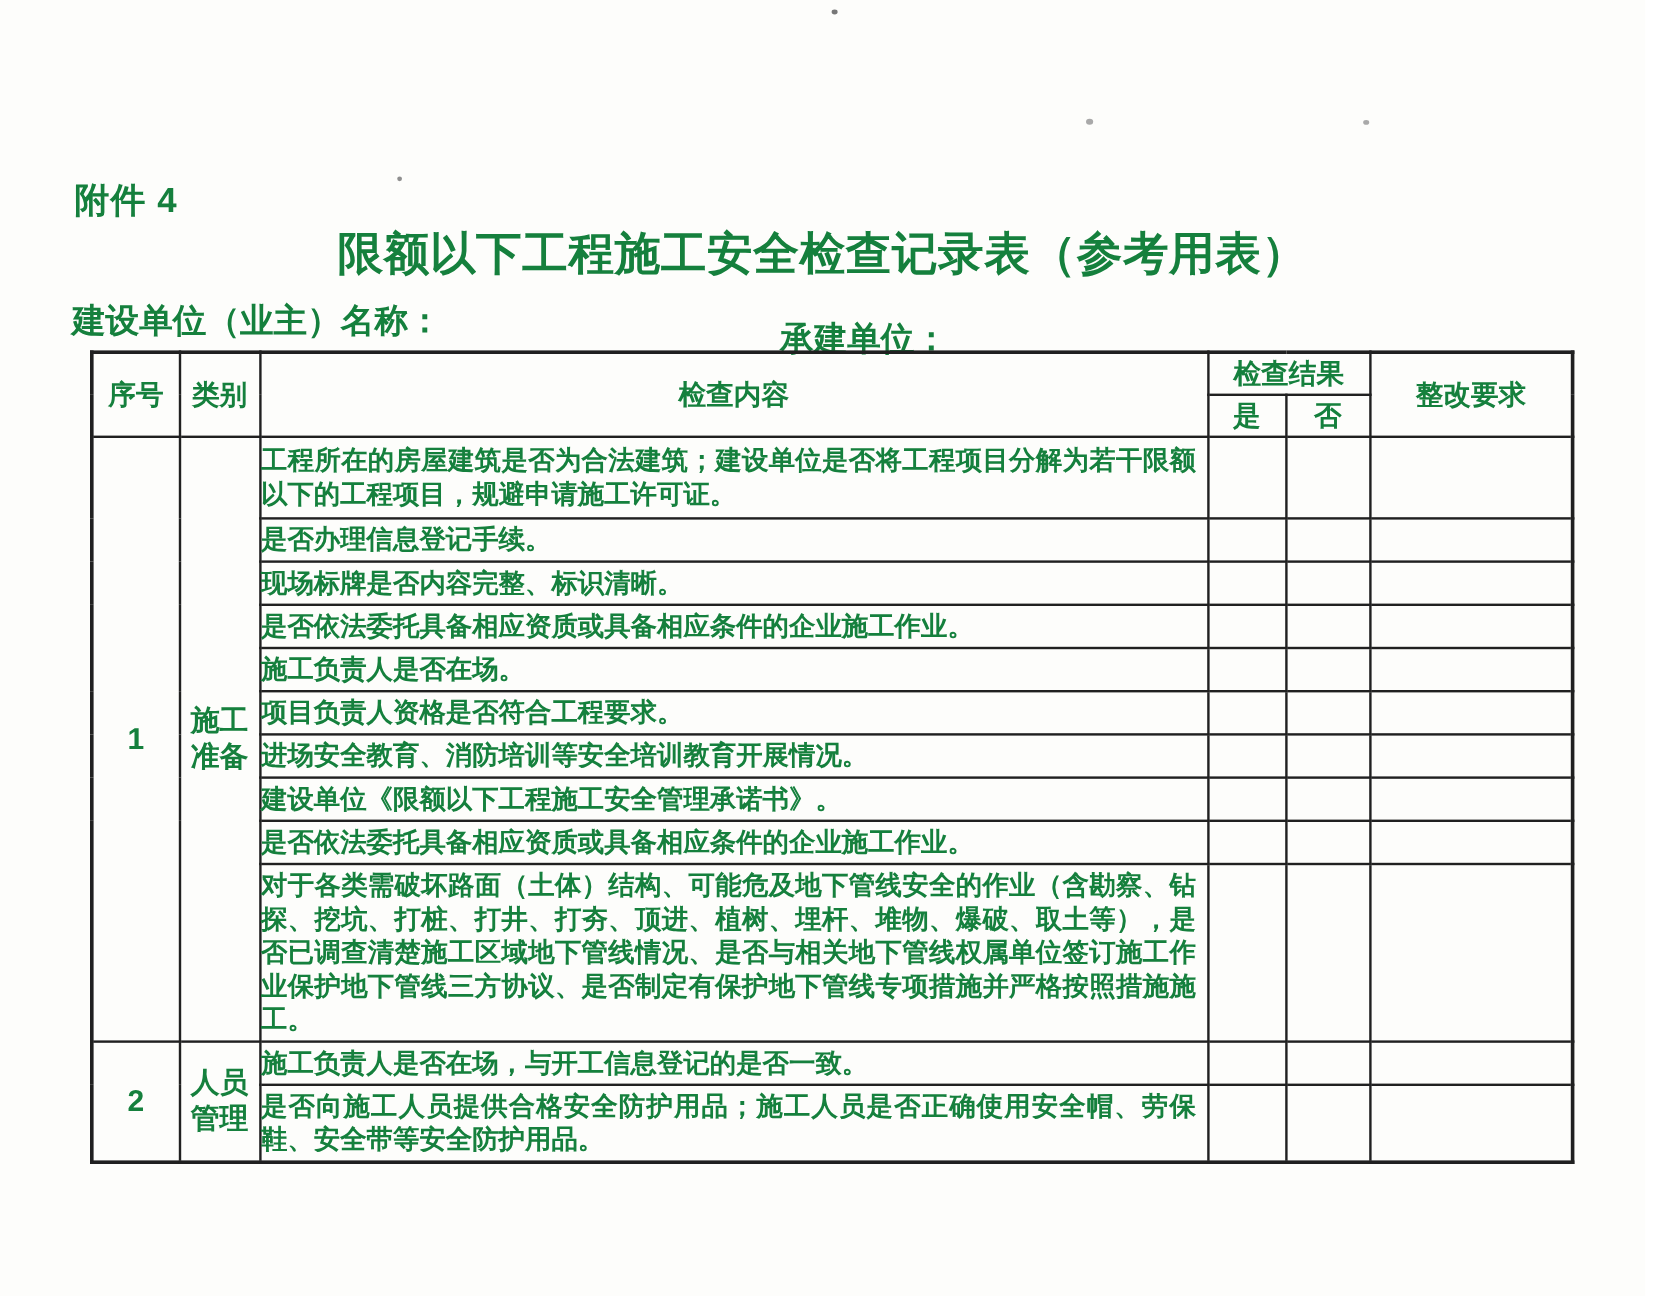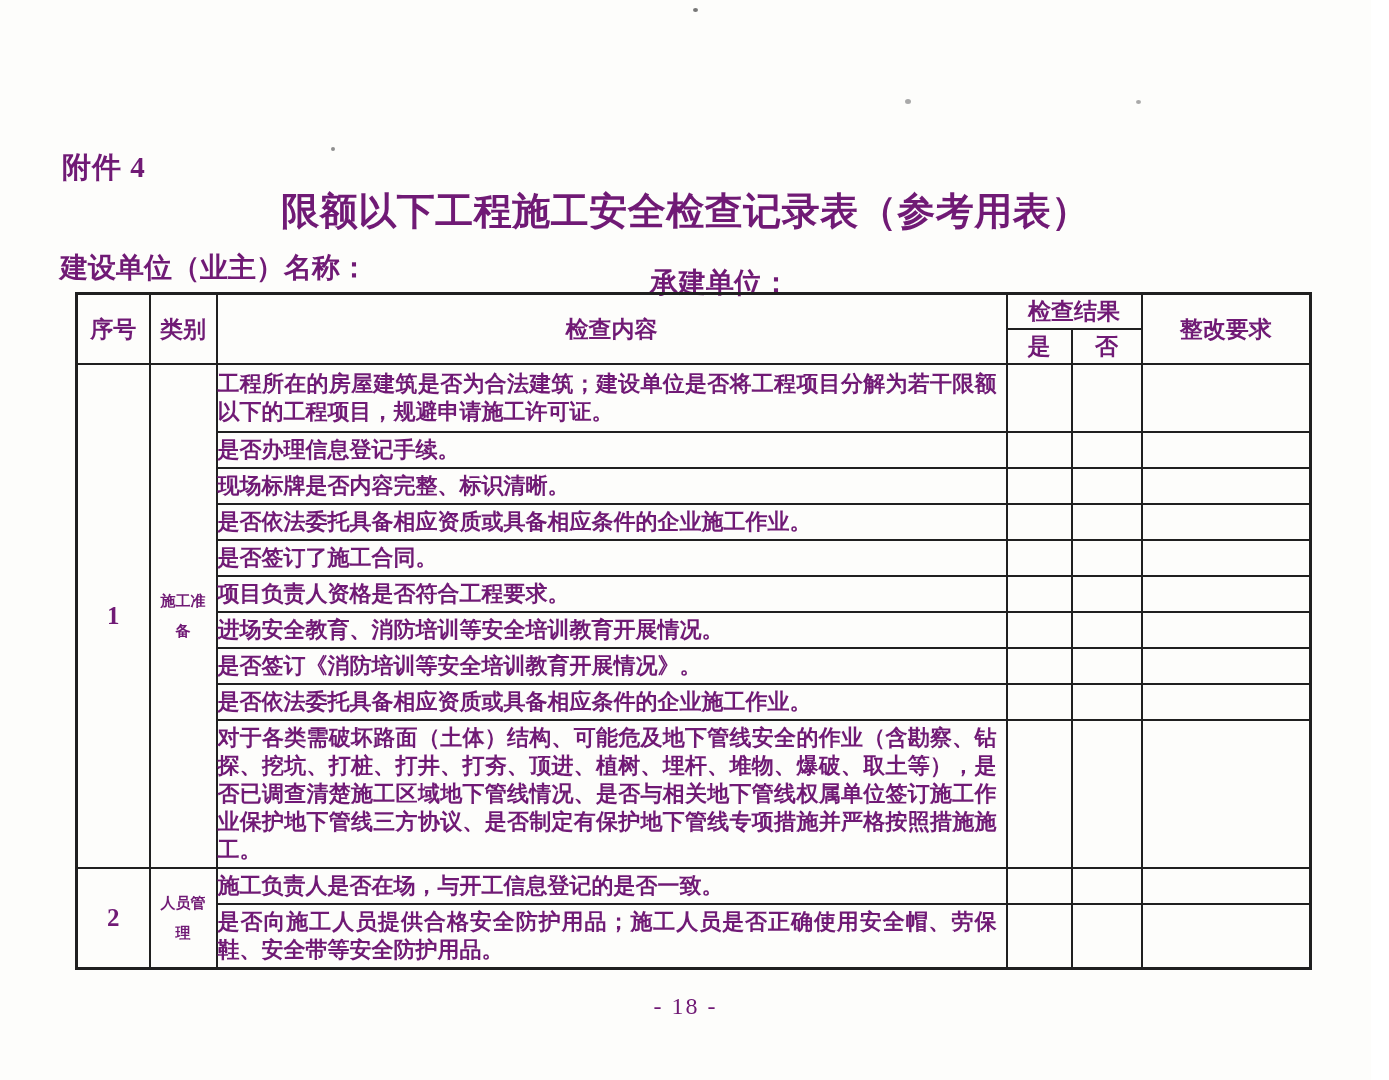--- a/index.html
+++ b/index.html
@@ -2,22 +2,22 @@
 <html><head>
 <meta charset="utf-8">
 <style>
   * { margin: 0; padding: 0; box-sizing: border-box; }
   html, body { background: #ffffff; }
   .page {
     position: relative;
     width: 1371px;
     height: 1080px;
     background: #fdfdfb;
-    font-family: Liberation Serif, serif;
-    color: #701a75;
+    font-family: Liberation Sans, sans-serif;
+    color: #15803d;
     font-weight: bold;
     overflow: hidden;
   }
   .attachment-label {
     position: absolute;
     left: 62px;
     top: 148px;
     font-size: 29px;
     letter-spacing: 1px;
   }
@@ -51,21 +51,21 @@
   th { font-size: 23px; text-align: center; padding: 1px 2px; font-weight: bold; }
   td.content-cell {
     font-size: 22px;
     line-height: 28px;
     padding: 3px 9px 3px 0;
     text-align: justify;
   }
   td.num-cell { text-align: center; font-size: 25px; }
   td.cat-cell {
     text-align: center;
-    font-size: 15px;
+    font-size: 24px;
     line-height: 30px;
     padding: 0 6px;
     word-break: break-all;
   }
   td.blank-cell { background: transparent; }
 
   tr.hh1 { height: 26px; }
   tr.hh2 { height: 27px; }
   tr.rh68 { height: 68px; }
   tr.rh35 { height: 35px; margin-left: 32px; }
@@ -154,39 +154,39 @@
         <td class="blank-cell"></td>
         <td class="blank-cell"></td>
       </tr>
       <tr class="rh35">
         <td class="content-cell">是否依法委托具备相应资质或具备相应条件的企业施工作业。</td>
         <td class="blank-cell"></td>
         <td class="blank-cell"></td>
         <td class="blank-cell"></td>
       </tr>
       <tr class="rh35">
-        <td class="content-cell">是否签订了施工合同。</td>
+        <td class="content-cell">施工负责人是否在场。</td>
         <td class="blank-cell"></td>
         <td class="blank-cell"></td>
         <td class="blank-cell"></td>
       </tr>
       <tr class="rh35">
         <td class="content-cell">项目负责人资格是否符合工程要求。</td>
         <td class="blank-cell"></td>
         <td class="blank-cell"></td>
         <td class="blank-cell"></td>
       </tr>
       <tr class="rh35">
         <td class="content-cell">进场安全教育、消防培训等安全培训教育开展情况。</td>
         <td class="blank-cell"></td>
         <td class="blank-cell"></td>
         <td class="blank-cell"></td>
       </tr>
       <tr class="rh35">
-        <td class="content-cell">是否签订《消防培训等安全培训教育开展情况》。</td>
+        <td class="content-cell">建设单位《限额以下工程施工安全管理承诺书》。</td>
         <td class="blank-cell"></td>
         <td class="blank-cell"></td>
         <td class="blank-cell"></td>
       </tr>
       <tr class="rh35">
         <td class="content-cell">是否依法委托具备相应资质或具备相应条件的企业施工作业。</td>
         <td class="blank-cell"></td>
         <td class="blank-cell"></td>
         <td class="blank-cell"></td>
       </tr>
@@ -207,15 +207,14 @@
       </tr>
       <tr class="rh50">
         <td class="content-cell">是否向施工人员提供合格安全防护用品；施工人员是否正确使用安全帽、劳保鞋、安全带等安全防护用品。</td>
         <td class="blank-cell"></td>
         <td class="blank-cell"></td>
         <td class="blank-cell"></td>
       </tr>
     </tbody>
   </table>
 
-  <div class="page-number">- 18 -</div>
 
 </div>
 
 </body></html>

